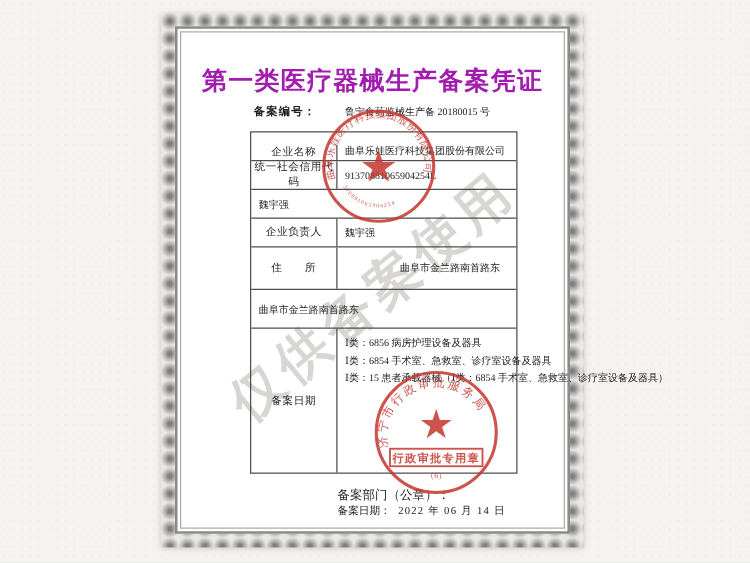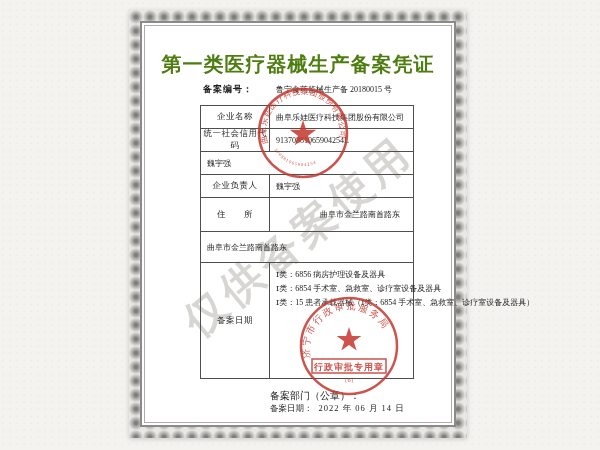--- a/index.html
+++ b/index.html
@@ -28,29 +28,29 @@
   
   .watermark{
     position:absolute;left:2px;top:186px;width:308px;z-index:0;
     text-align:center;transform:rotate(-40deg);
     font-size:42px;letter-spacing:5px;font-weight:bold;
     color:#a19e99;opacity:0.42;white-space:nowrap;pointer-events:none;
   }
   
   .title{
     position:absolute;top:25px;left:0;right:0;text-align:center;
-    font-size:20px;font-weight:bold;letter-spacing:1px;color:#4d7c0f;
+    font-size:20px;font-weight:bold;letter-spacing:1px;color:#a21caf;
   }
   .record-line{position:absolute;top:57px;left:58px;font-size:9px;white-space:nowrap;}
   .record-line .lbl{font-weight:bold;letter-spacing:1px;}
   .record-line .val{font-size:8px;margin-left:23px;}
   
   .tbl{position:absolute;top:79px;left:55px;width:212px;border:1px solid #4f4f4d;}
   .trow{display:flex;border-top:1px solid #4f4f4d;}
-  .trow:first-child{border-top:none;}
+  .trow:first-child{border-top:none;align-items:flex-end;}
   .tlabel{
     width:68px;flex:0 0 68px;border-right:1px solid #4f4f4d;
     display:flex;align-items:center;justify-content:center;
     font-size:8.5px;color:#222;text-align:center;letter-spacing:0.5px;
   }
   .tvalue{flex:1;display:flex;align-items:center;padding:2px 6px;font-size:8px;color:#222;}
   .h22{height:22px;} .h33{height:33px;gap:44px;} .h30{height:30px;} .h115{height:115px;}
   .tvalue.top{align-items:flex-start;padding-top:5px;}
   .scope-lines{line-height:14px;}
   .scope-lines div{white-space:nowrap;}

